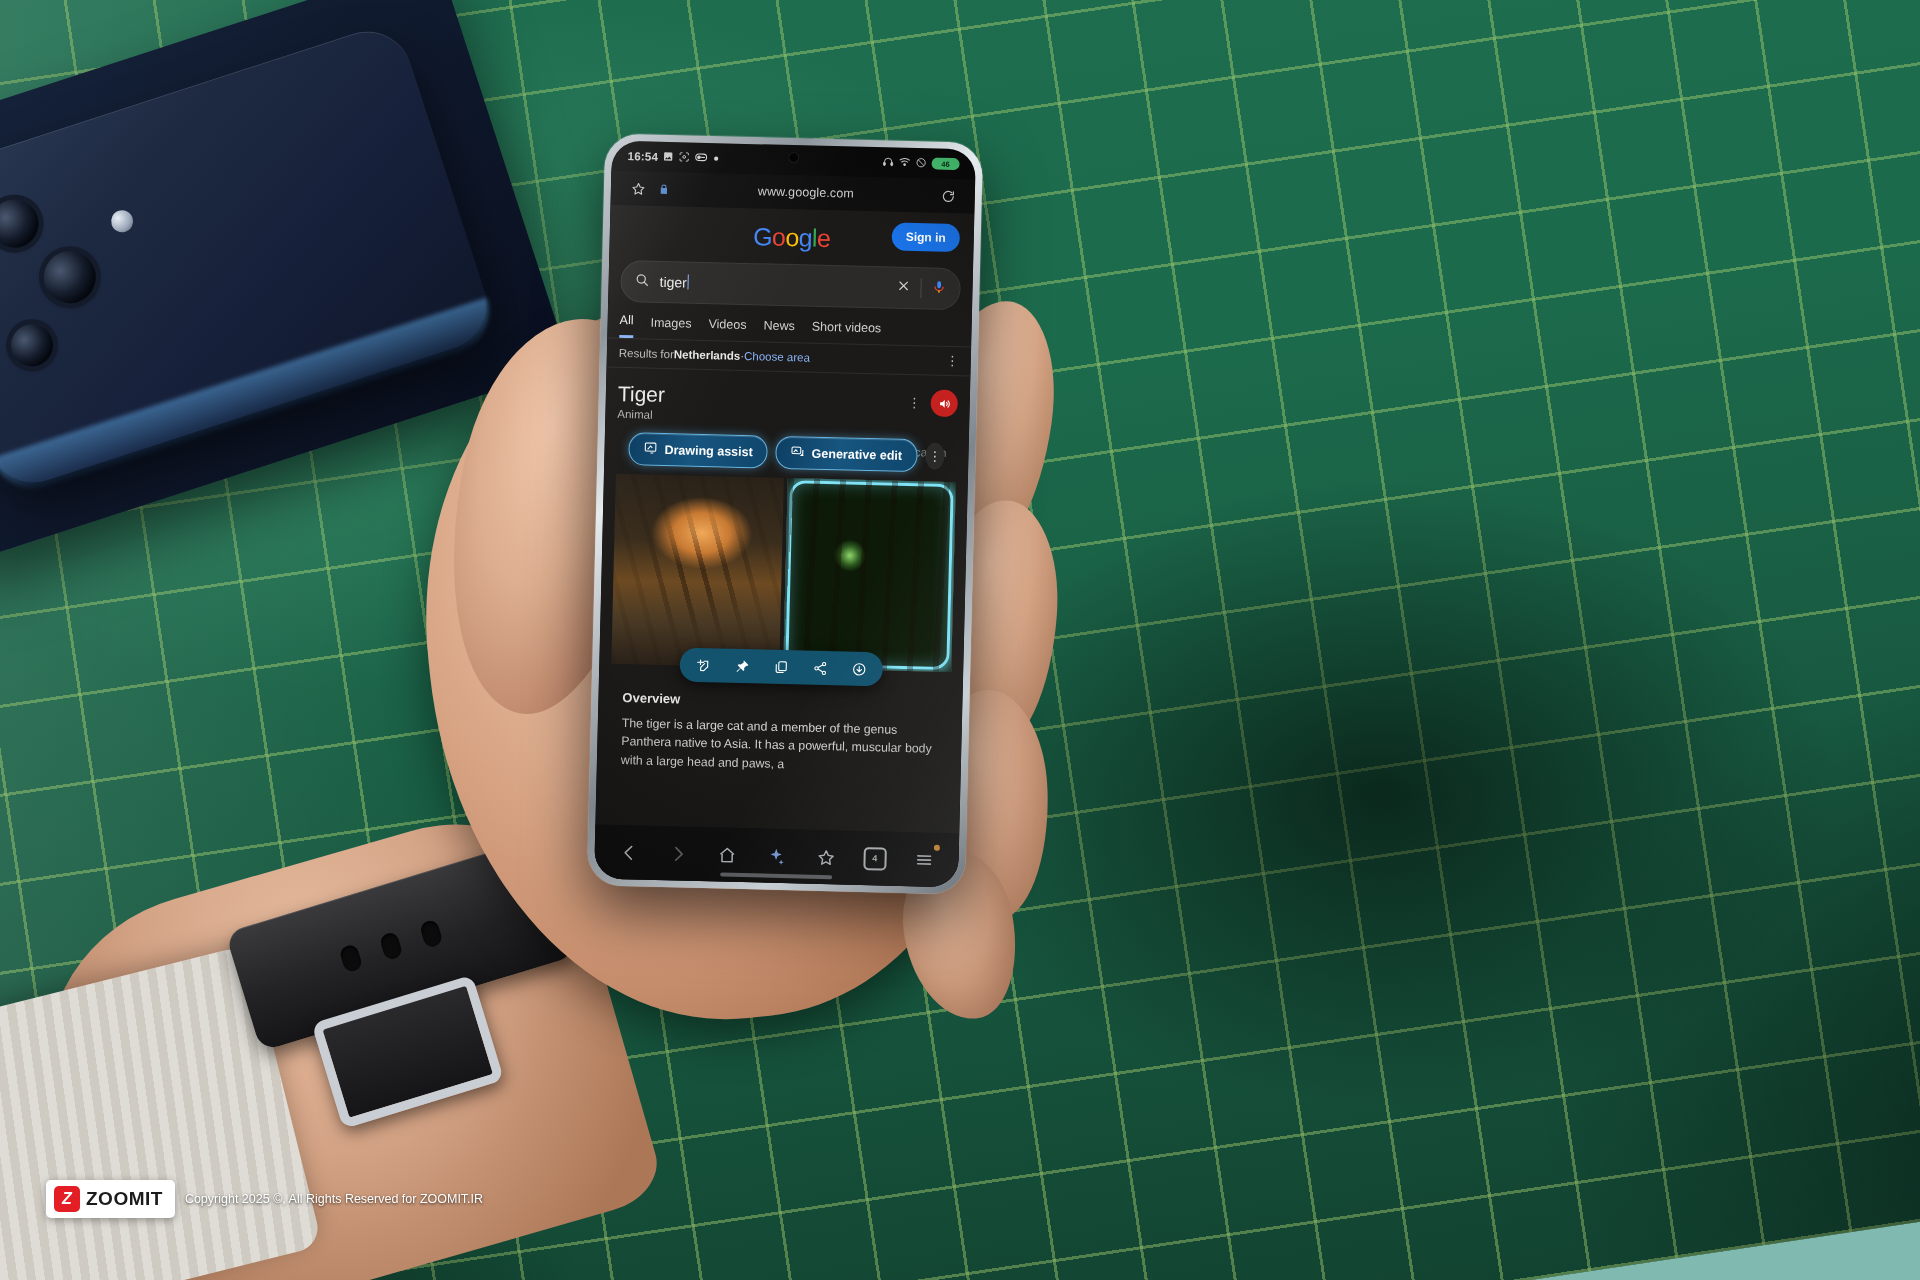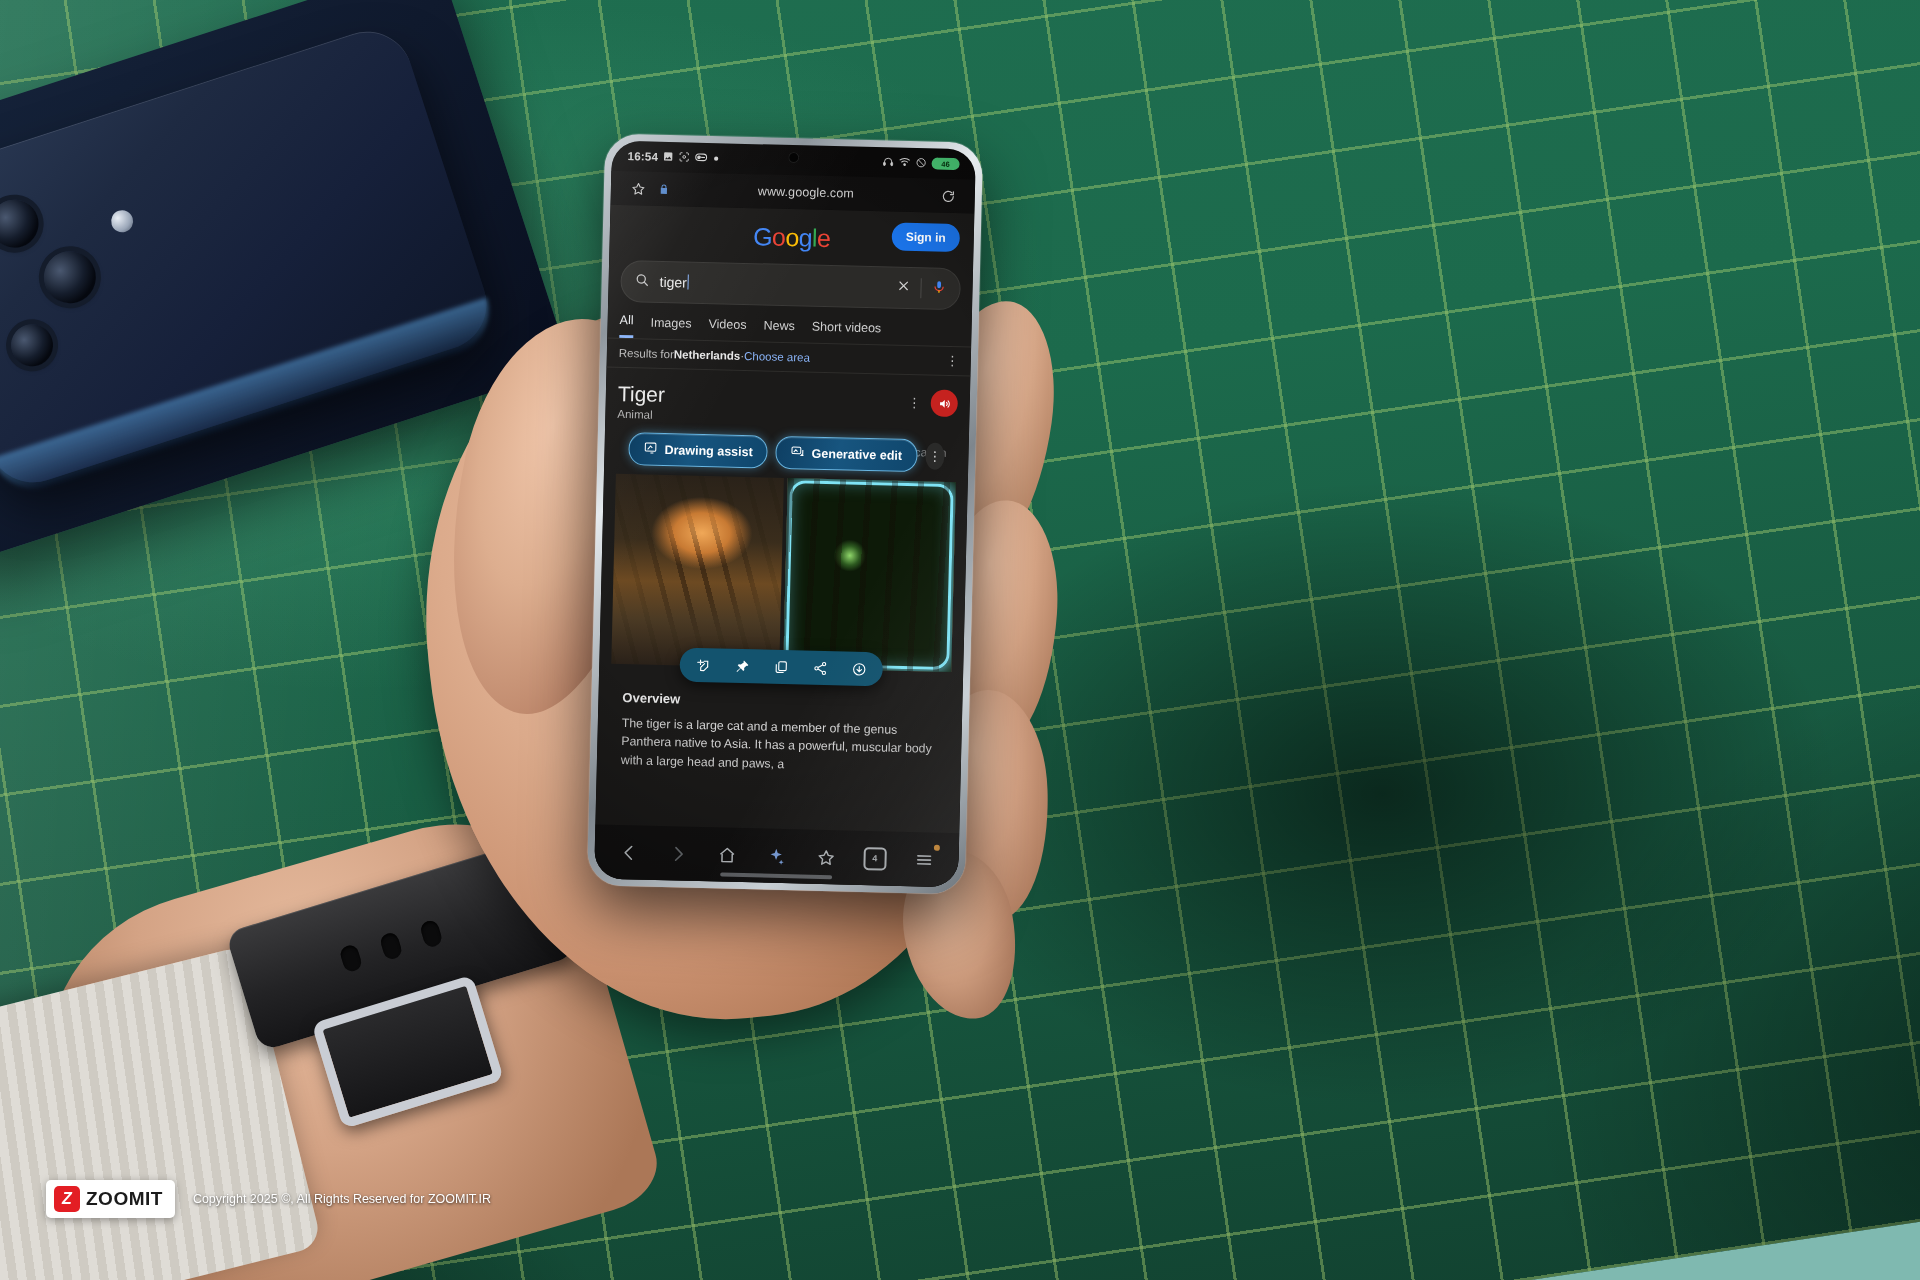--- a/index.html
+++ b/index.html
@@ -203,21 +203,21 @@
   .gesture{position:absolute;left:50%;transform:translateX(-50%);bottom:5px;width:112px;height:4px;
     border-radius:2px;background:#6f7276;}
 
   
   .wm{position:absolute;left:46px;bottom:62px;display:flex;align-items:center;gap:10px;z-index:50;}
   .wm-badge{display:flex;align-items:center;gap:6px;background:#fff;border-radius:5px;padding:6px 12px 6px 8px;
     box-shadow:0 2px 8px rgba(0,0,0,.35);}
   .wm-z{width:26px;height:26px;border-radius:5px;background:#e31e24;color:#fff;display:flex;align-items:center;
     justify-content:center;font-size:16px;font-weight:700;font-style:italic;}
   .wm-name{font-size:19px;font-weight:700;color:#1b1b1b;letter-spacing:.5px;}
-  .wm-copy{color:#fff;font-size:12.5px;text-shadow:0 1px 3px rgba(0,0,0,.8);margin-left:8px;}
+  .wm-copy{color:#fff;font-size:12.5px;text-shadow:0 1px 3px rgba(0,0,0,.8);}
 </style>
 </head>
 <body>
 
 <div class="scene">
 
   <div class="wall"></div>
   <div class="mat"></div>
   <div class="mat-shadow"></div>
 

